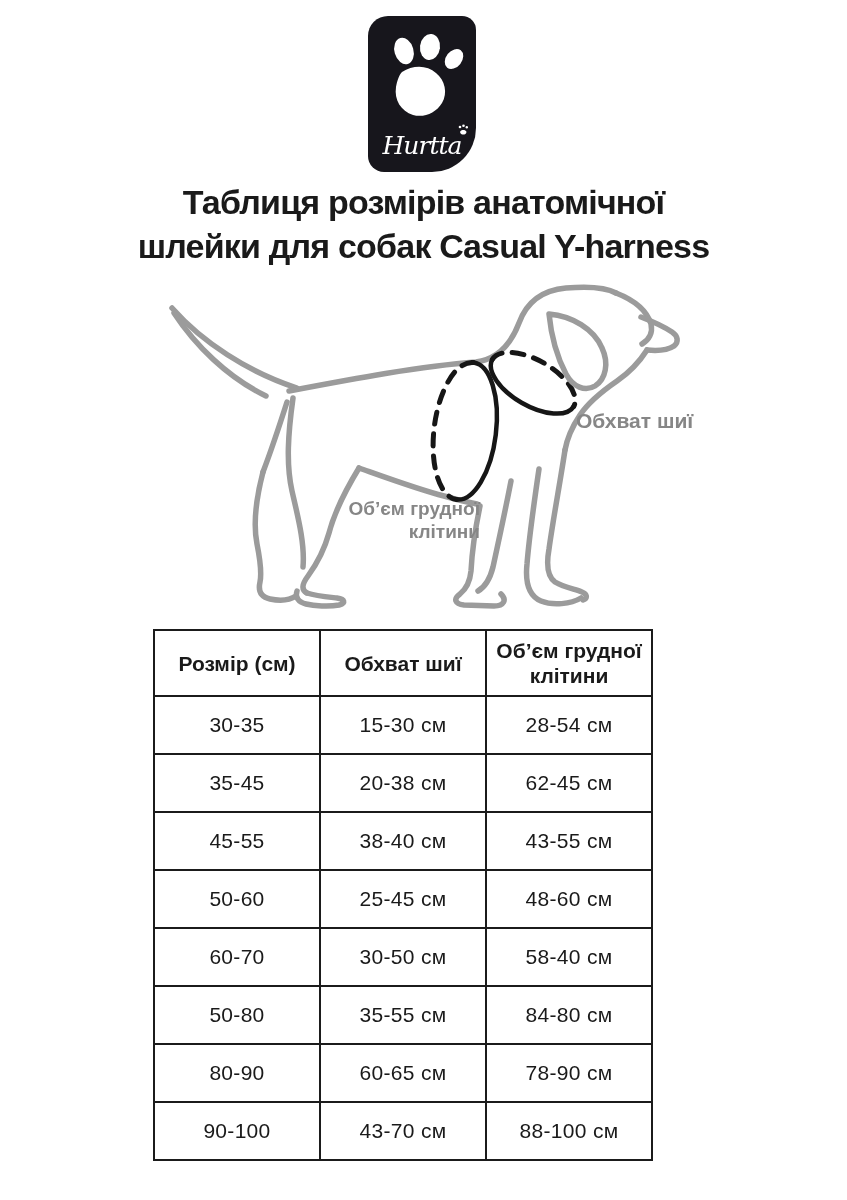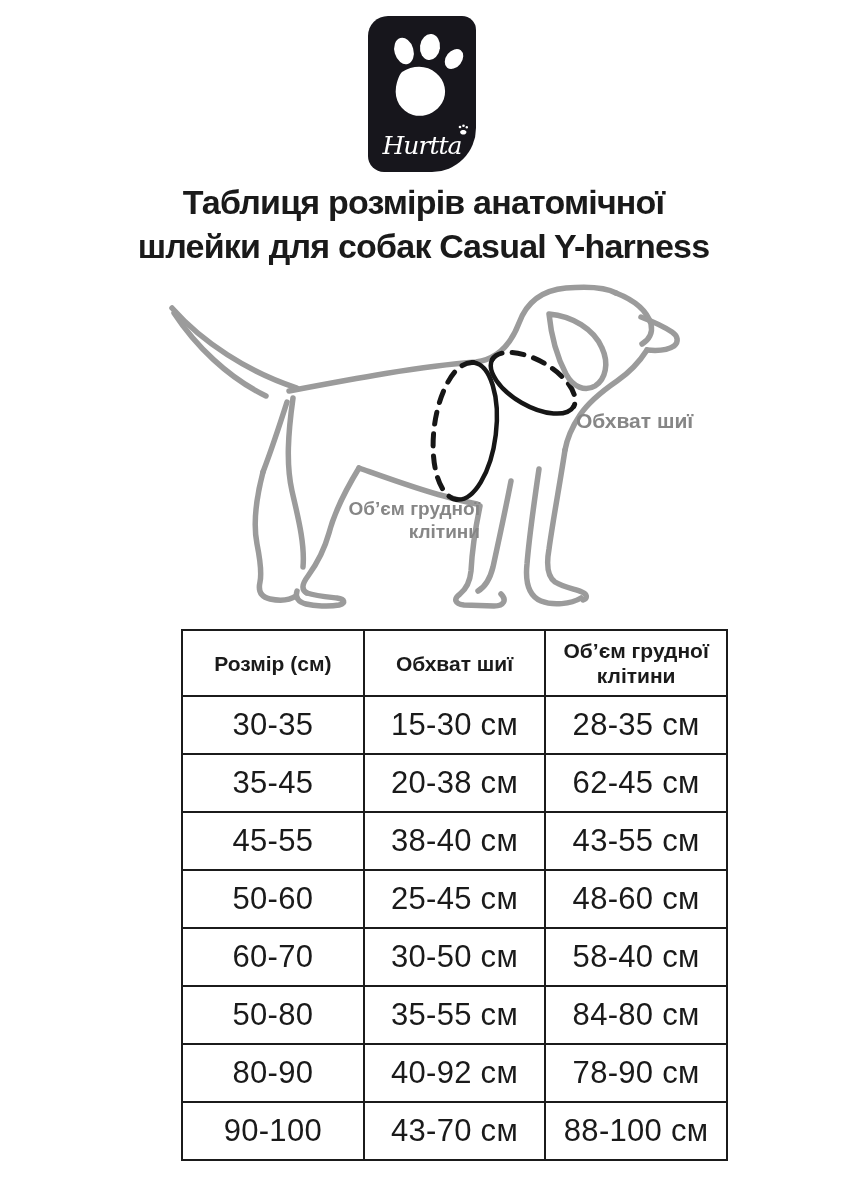--- a/index.html
+++ b/index.html
@@ -97,41 +97,40 @@
     font-weight: bold;
     line-height: 23px;
     color: var(--label-gray);
     white-space: pre-line;
   }
 
   
   .size-table {
     position: absolute;
     left: 153px; top: 629px;
-    width: 547px;
+    width: 500px;
     border-collapse: collapse;
     table-layout: fixed;
     color: var(--text-black);
-    margin-left: 28px;
   }
   .size-table th, .size-table td {
     border: 2.5px solid #1b1b1b;
     text-align: center;
     vertical-align: middle;
     padding: 0 4px;
   }
   .size-table th {
     height: 66px;
     font-size: 21px;
     line-height: 25px;
     font-weight: bold;
   }
   .size-table td {
     height: 58px;
-    font-size: 31px;
+    font-size: 21px;
     font-weight: normal;
     letter-spacing: 0.3px;
   }
 </style>
 </head>
 <body>
 
 <div class="page">
 
   <div class="logo">
@@ -198,21 +197,21 @@
       <tr>
         <th>Розмір (см)</th>
         <th>Обхват шиї</th>
         <th>Об’єм грудної клітини</th>
       </tr>
     </thead>
     <tbody>
         <tr>
           <td>30-35</td>
           <td>15-30 см</td>
-          <td>28-35 см</td>
+          <td>28-54 см</td>
         </tr>
         <tr>
           <td>35-45</td>
           <td>20-38 см</td>
           <td>62-45 см</td>
         </tr>
         <tr>
           <td>45-55</td>
           <td>38-40 см</td>
           <td>43-55 см</td>
@@ -227,21 +226,21 @@
           <td>30-50 см</td>
           <td>58-40 см</td>
         </tr>
         <tr>
           <td>50-80</td>
           <td>35-55 см</td>
           <td>84-80 см</td>
         </tr>
         <tr>
           <td>80-90</td>
-          <td>40-92 см</td>
+          <td>60-65 см</td>
           <td>78-90 см</td>
         </tr>
         <tr>
           <td>90-100</td>
           <td>43-70 см</td>
           <td>88-100 см</td>
         </tr>
       </tbody>
   </table>
 

